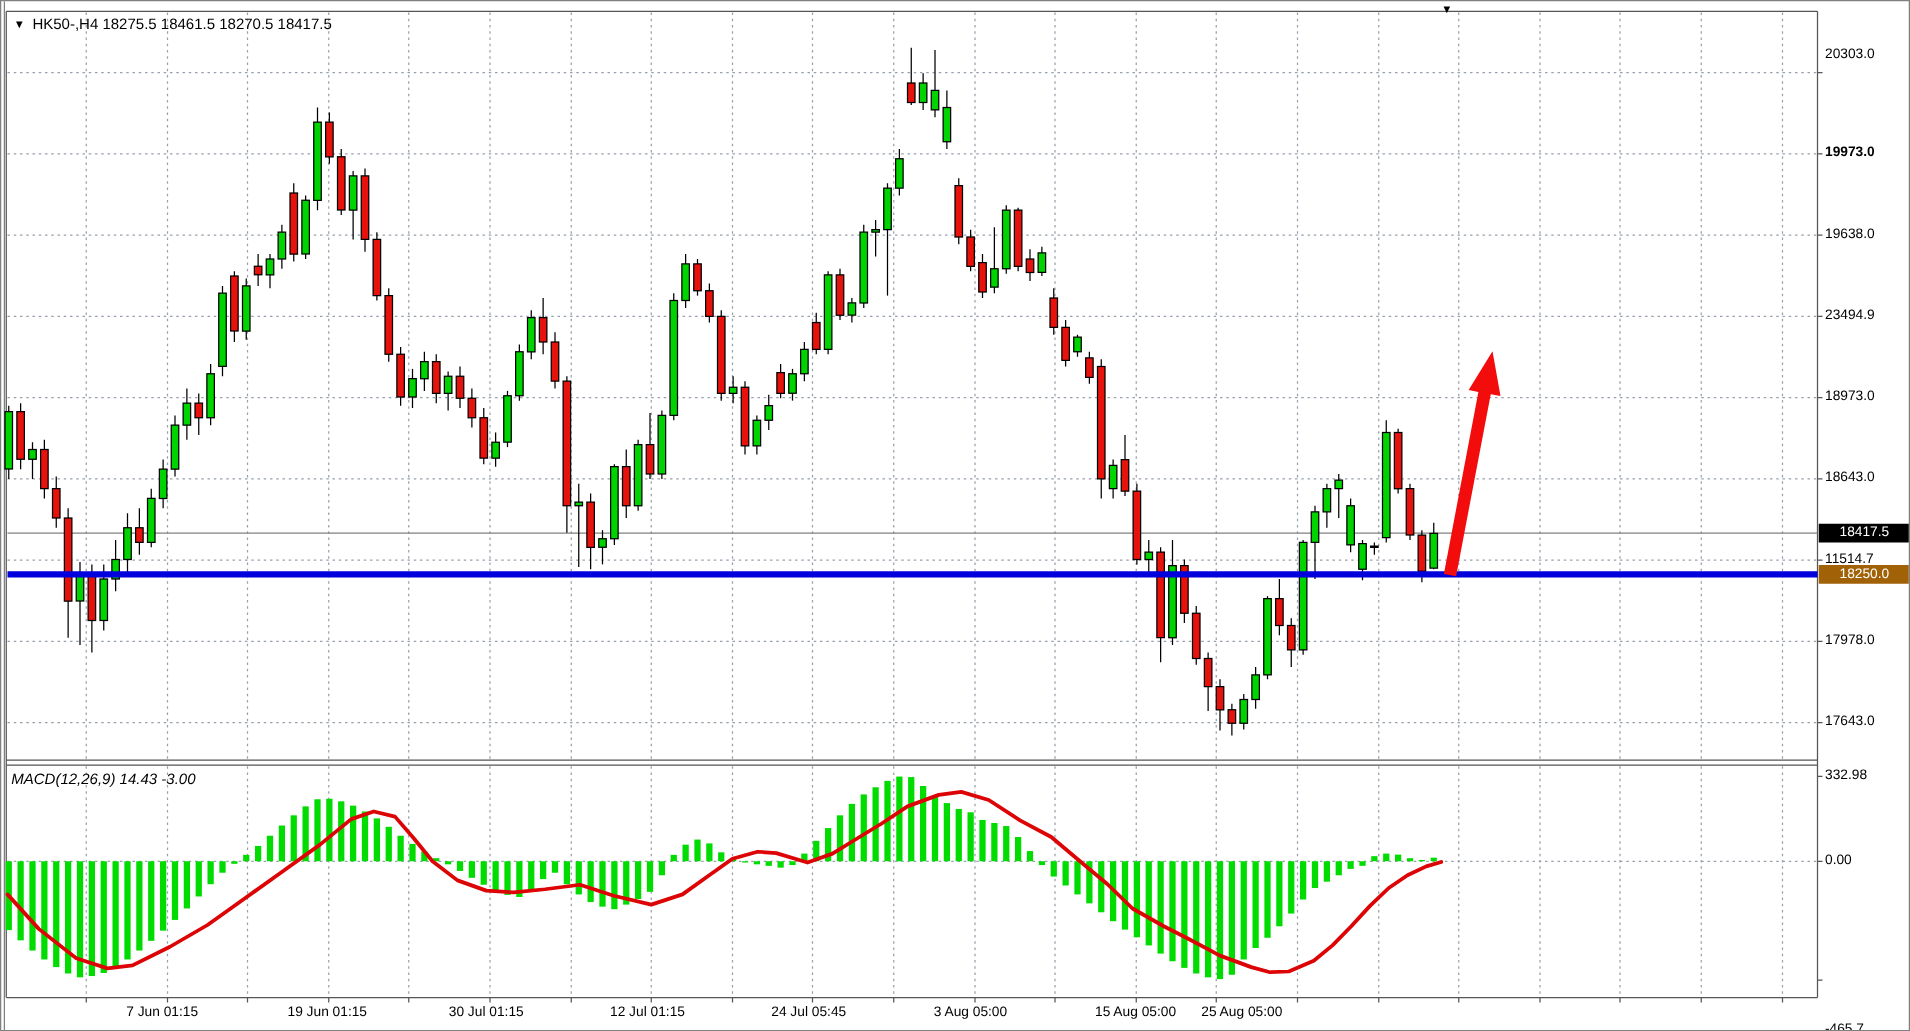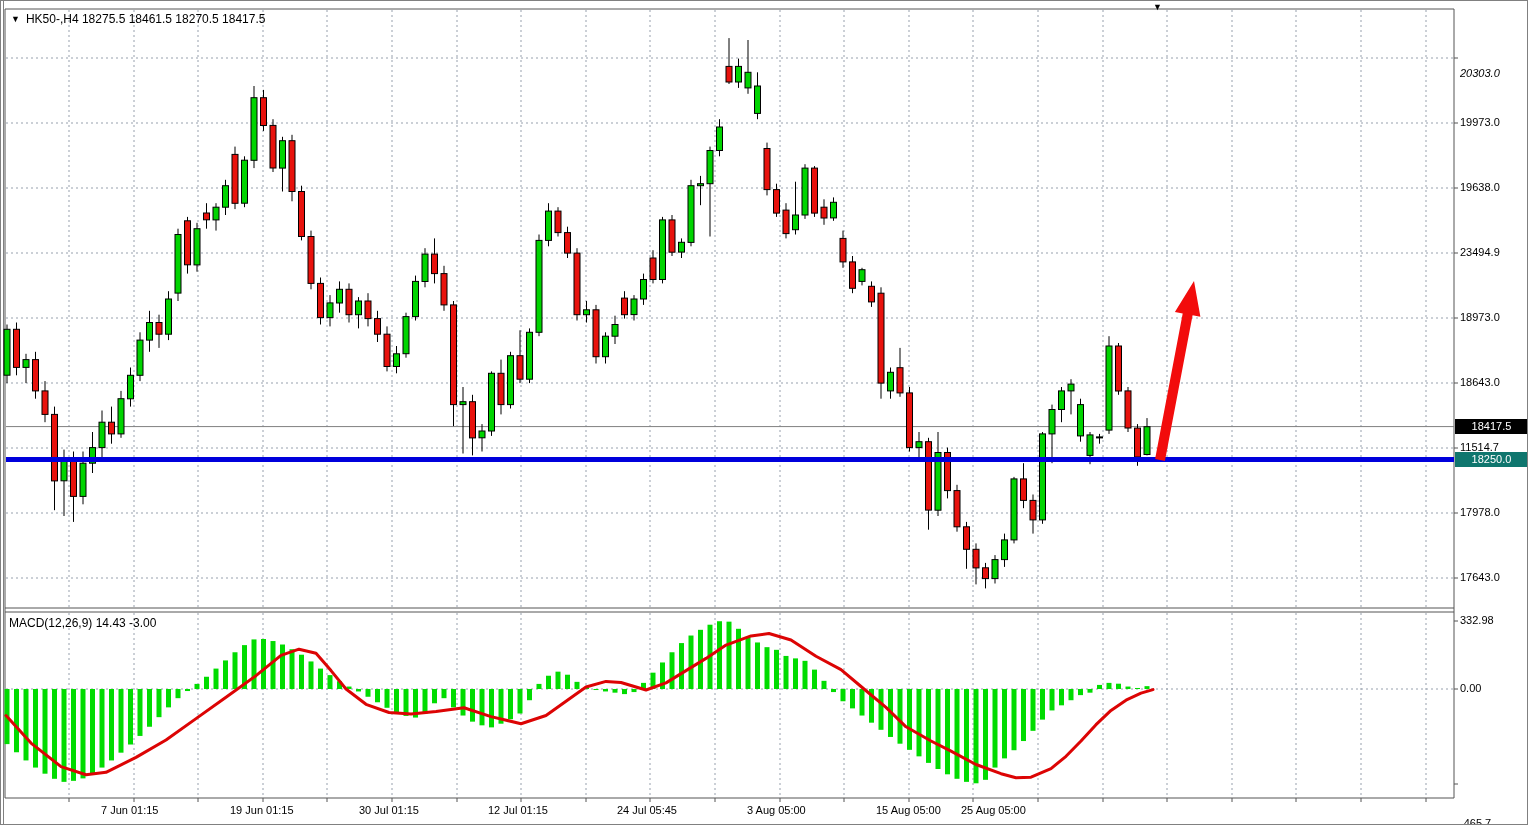--- a/index.html
+++ b/index.html
@@ -5,21 +5,21 @@
   html,body{margin:0;padding:0;background:#fff;}
   #win{position:relative;width:1528px;height:825px;background:#ffffff;
        border:1px solid #808080;box-sizing:border-box;overflow:hidden;
        font-family:"Liberation Sans",sans-serif;}
   #frame-left{position:absolute;left:2px;top:0;width:1px;height:825px;background:#808080;}
   #plot-svg{position:absolute;left:0;top:0;}
   .axis-label{position:absolute;font-size:11px;color:#000;white-space:nowrap;}
   .time-label{position:absolute;font-size:11px;color:#000;white-space:nowrap;top:803px;}
   #header{position:absolute;left:10px;top:11px;font-size:12px;color:#000;white-space:nowrap;}
   #header .tri{font-size:9px;vertical-align:1px;margin-right:6px;}
-  #macd-label{position:absolute;left:8px;top:615px;font-size:12px;color:#000;white-space:nowrap;}
+  #macd-label{position:absolute;left:8px;top:615px;font-size:12px;color:#000;white-space:nowrap;font-style:italic;}
   .price-tag{position:absolute;left:1454px;width:73px;height:15px;font-size:11px;
              color:#fff;text-align:center;line-height:15px;}
   #end-marker{position:absolute;left:1152px;top:1px;font-size:9px;color:#000;}
 </style>
 </head>
 <body>
 
 <div id="win">
   <div id="frame-left"></div>
 
@@ -491,22 +491,22 @@
       <polygon points="1163.9,459.9 1191.6,314.3 1199.4,315.8 1193.0,280.0 1173.9,311.0 1181.7,312.5 1154.1,458.1" fill="#f20c0c"></polygon>
     </svg>
 
   <div id="header"><span class="tri">▼</span><span>HK50-,H4  18275.5 18461.5 18270.5 18417.5</span></div>
 
   <div id="end-marker">▼</div>
 
   <div id="macd-label">MACD(12,26,9) 14.43 -3.00</div>
 
   <div id="labels-layer">
-      <div class="axis-label" style="left: 1459px; top: 66px; font-style: italic;">20303.0</div>
-      <div class="axis-label" style="left: 1459px; top: 115px;">19973.0</div>
+      <div class="axis-label" style="left: 1459px; top: 36px;">20303.0</div>
+      <div class="axis-label" style="left: 1459px; top: 115px; font-weight: bold;">19973.0</div>
       <div class="axis-label" style="left: 1459px; top: 180px;">19638.0</div>
       <div class="axis-label" style="left: 1459px; top: 245px;">23494.9</div>
       <div class="axis-label" style="left: 1459px; top: 310px;">18973.0</div>
       <div class="axis-label" style="left: 1459px; top: 375px;">18643.0</div>
       <div class="axis-label" style="left: 1459px; top: 440px;">11514.7</div>
       <div class="axis-label" style="left: 1459px; top: 505px;">17978.0</div>
       <div class="axis-label" style="left: 1459px; top: 570px;">17643.0</div>
       <div class="axis-label" style="left: 1459px; top: 613px;">332.98</div>
       <div class="axis-label" style="left: 1459px; top: 681px;">0.00</div>
       <div class="axis-label" style="left: 1459px; top: 816px;">-465.7</div>
@@ -515,14 +515,14 @@
       <div class="time-label" style="left: 229px;">19 Jun 01:15</div>
       <div class="time-label" style="left: 358px;">30 Jul 01:15</div>
       <div class="time-label" style="left: 487px;">12 Jul 01:15</div>
       <div class="time-label" style="left: 616px;">24 Jul 05:45</div>
       <div class="time-label" style="left: 746px;">3 Aug 05:00</div>
       <div class="time-label" style="left: 875px;">15 Aug 05:00</div>
       <div class="time-label" style="left: 960px;">25 Aug 05:00</div>
     </div>
 
   <div class="price-tag" id="tag-current" style="background: rgb(0, 0, 0); top: 418px;">18417.5</div>
-  <div class="price-tag" id="tag-hline" style="background: #0f766e; top: 451px;">18250.0</div>
+  <div class="price-tag" id="tag-hline" style="background: #a16207; top: 451px;">18250.0</div>
 </div>
 
 </body></html>

